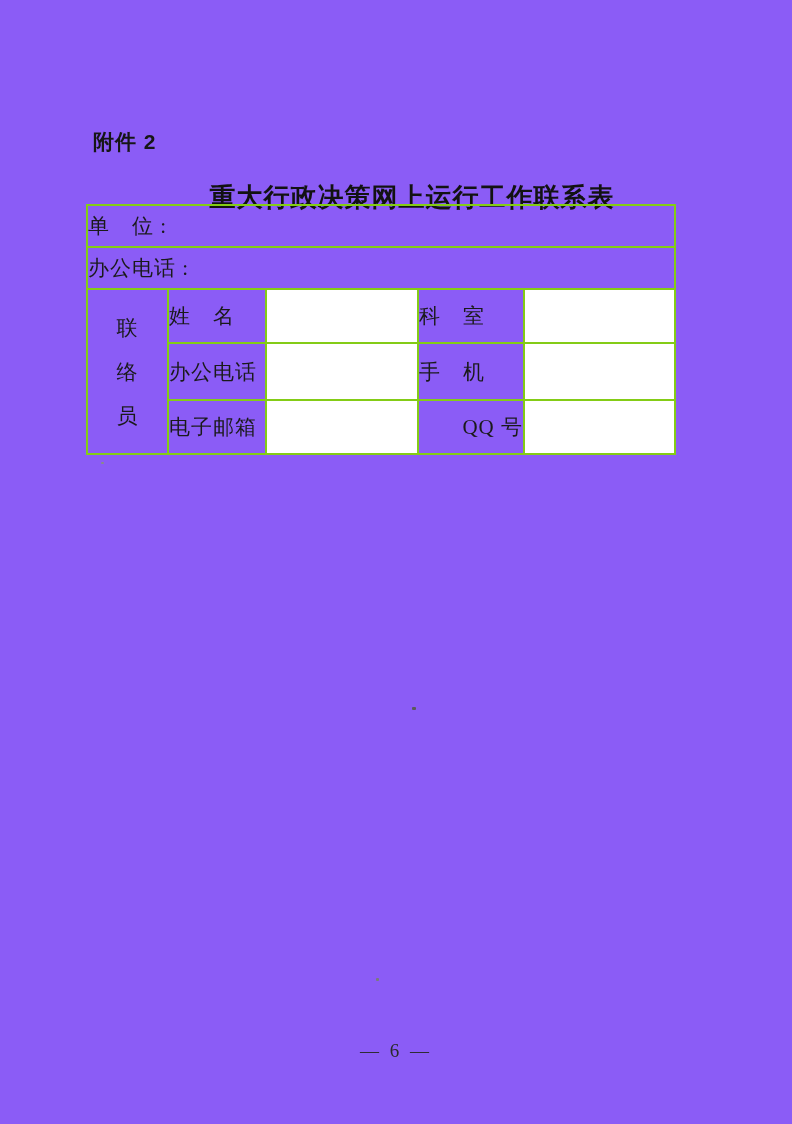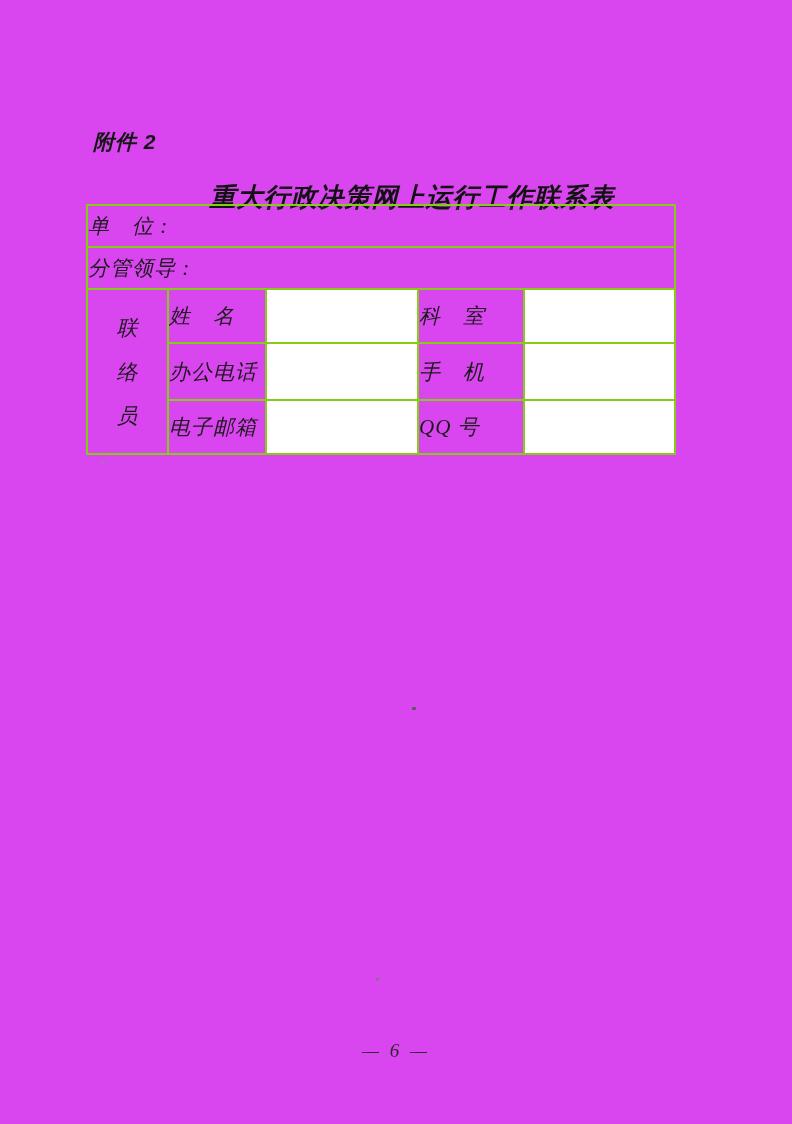--- a/index.html
+++ b/index.html
@@ -8,22 +8,21 @@
     height: 1124px;
     background: #ffffff;
     position: relative;
     overflow: hidden;
     font-family: "Liberation Serif", "DejaVu Serif", serif;
     color: #1c1c1c;
   }
   .page {
     position: absolute;
     inset: 0;
-    background: #d946ef;
-    font-style: italic;
+    background: #8b5cf6;
   }
   .attachment {
     position: absolute;
     left: 93px;
     top: 128px;
     font-family: "Liberation Sans", "DejaVu Sans", sans-serif;
     font-weight: 700;
     font-size: 21px;
     letter-spacing: 1px;
     color: #161616;
@@ -71,21 +70,21 @@
   }
   td.liaison-cell span {
     display: block;
     line-height: 44px;
   }
   td.label-cell {
     padding-left: 9px;
     padding-right: 26px;
   }
   td.label-cell.center {
-    text-align: left;
+    text-align: right;
     padding: 0;
   }
   td.value-cell {
     background: #ffffff;
   }
   .page-number {
     position: absolute;
     left: 0;
     top: 1040px;
     width: 100%;
@@ -118,21 +117,21 @@
       <col style="width:98px">
       <col style="width:152px">
       <col style="width:106px">
       <col style="width:151px">
     </colgroup>
     <tbody>
       <tr>
         <td colspan="5" class="full-row">单　位 :</td>
       </tr>
       <tr>
-        <td colspan="5" class="full-row">分管领导 :</td>
+        <td colspan="5" class="full-row">办公电话 :</td>
       </tr>
       <tr class="grid-row-1">
         <td rowspan="3" class="liaison-cell">
           <span>联</span>
           <span>络</span>
           <span>员</span>
         </td>
         <td class="label-cell">姓　名</td>
         <td class="value-cell"></td>
         <td class="label-cell">科　室</td>

